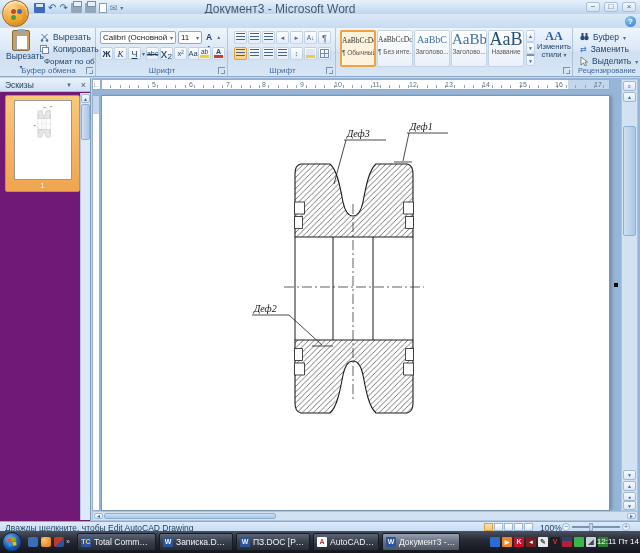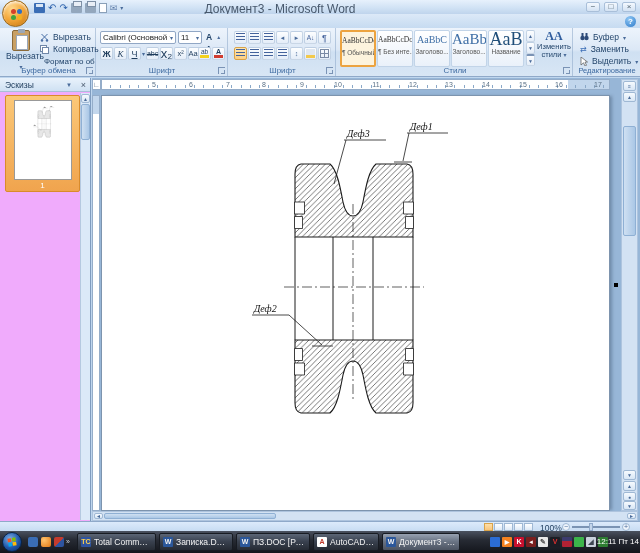--- a/index.html
+++ b/index.html
@@ -55,21 +55,21 @@
 .rulerbox{left:92px;top:79px;width:9px;height:11px;background:#fff;border:1px solid #95adc9;font-size:7px;line-height:9px;color:#5a7086;text-align:center}
 .vruler{left:92px;top:95px;width:8px;height:416px;background:#fff;border:1px solid #95adc9}
 .vruler::before{content:"";position:absolute;left:0;top:0;width:100%;height:18px;background:#c2d6ec}
 
 .vsb{left:621px;top:79px;width:17px;height:432px;background:#d3e2f3;border:1px solid #aec4de}
 .sbtn{position:absolute;left:1px;width:13px;background:linear-gradient(#f6fafe,#d8e6f5);border:1px solid #9fb8d4;border-radius:2px;text-align:center;color:#4a6b9a}
 .vthumb{position:absolute;left:1px;width:13px;background:linear-gradient(90deg,#cfe0f2,#aac7e6);border:1px solid #8fb0d4;border-radius:2px}
 .hsb{left:92px;top:511px;width:546px;height:10px;background:#d3e2f3;border:1px solid #aec4de}
 .hthumb{position:absolute;top:1px;height:6px;background:linear-gradient(#cfe0f2,#aac7e6);border:1px solid #8fb0d4;border-radius:2px}
 
-.panel{left:0;top:78px;width:91px;height:443px;background:#f0abfc;border-right:1px solid #7f9cbf}
+.panel{left:0;top:78px;width:91px;height:443px;background:#701a75;border-right:1px solid #7f9cbf}
 .panel-h{position:absolute;left:0;top:0;width:100%;height:14px;background:linear-gradient(#e9f2fb,#cfe1f3);border-bottom:1px solid #a9bfd9;font-size:8.5px;line-height:14px;padding-left:5px;color:#1e3c5c}
 .thumbcell{position:absolute;left:5px;top:17px;width:75px;height:97px;background:linear-gradient(#fbc878,#f0a44e);border:1px solid #d98b2b;border-radius:2px}
 .thumbpage{position:absolute;left:8px;top:4px;width:58px;height:80px;background:#fff;border:1px solid #999}
 .thumbcap{position:absolute;left:0;bottom:1px;width:100%;text-align:center;color:#fff;font-size:8px}
 
 .status{left:0;top:521px;width:640px;height:10px;background:linear-gradient(#dceafb,#c7dcf2);border-top:1px solid #8fa9c9;font-size:8.5px;color:#1e3c5c}
 .viewbtn{position:absolute;top:1px;width:9px;height:8px;border:1px solid #9fb8d4;background:linear-gradient(#fff,#dde9f6)}
 .viewbtn.active{background:linear-gradient(#ffe0a8,#f8c57c);border-color:#d9a34a}
 
 .taskbar{left:0;top:531px;width:640px;height:22px;background:linear-gradient(#4a515f,#272b34 40%,#13151b);color:#fff}
@@ -260,21 +260,20 @@
     </div>
     <div style="position:absolute;left:188px;top:2px;width:9px">
       <div class="sq" style="width:9px;height:12px;font-size:5px;color:#4a6b9a">▲</div>
       <div class="sq" style="width:9px;height:12px;font-size:5px;color:#4a6b9a">▼</div>
       <div class="sq" style="width:9px;height:12px;font-size:5px;color:#4a6b9a;border-top:2px solid #7a93b5">▼</div>
     </div>
     <div style="position:absolute;left:198px;top:2px;width:36px;text-align:center">
       <div style="font-family:'Liberation Serif',serif;font-weight:bold;font-size:12px;line-height:13px"><span style="color:#2f5d9e">АА</span></div>
       <div style="font-size:7.5px;color:#23456b;line-height:8px"><span>Изменить стили</span> <span class="carets">▾</span></div>
     </div>
-    <div class="glabel">Стили</div>
     <div class="dl"></div>
   </div>
 
   <div class="group" style="left:575px;width:64px;border-right:none">
     <div class="rbtn" style="position:absolute;left:3px;top:3px">
       <svg width="9" height="8">
           <circle cx="2.5" cy="5" r="2.2" fill="#2c4a78"></circle>
           <circle cx="6.5" cy="5" r="2.2" fill="#2c4a78"></circle>
           <rect x="1.5" y="0" width="2" height="3" fill="#2c4a78"></rect>
           <rect x="5.5" y="0" width="2" height="3" fill="#2c4a78"></rect>
@@ -286,21 +285,21 @@
       <span style="color:#3a6db5;font-size:8px">⇄</span>
       <span>Заменить</span>
     </div>
     <div class="rbtn" style="position:absolute;left:3px;top:27px">
       <svg width="8" height="9">
           <path d="M1,0 L1,8 L3.5,5.8 L5,9 L6.5,8.3 L5,5 L7.5,5 Z" fill="#fff" stroke="#555" stroke-width="0.7"></path>
         </svg>
       <span>Выделить</span>
         <span class="carets">▾</span>
     </div>
-    <div class="glabel" style="font-size:7.5px">Редактирование</div>
+    <div class="glabel" style="font-size:7.5px">Рецензирование</div>
   </div>
 </div>
 
 <div class="abs docbg"></div>
 
 <div class="abs rulerbox">∟</div>
 <div class="abs hruler">
   <div class="ticks"></div>
   <span class="num" style="left:52px">5</span>
   <span class="num" style="left:89px">6</span>
@@ -398,20 +397,21 @@
     </div>
     <div class="thumbcap">1</div>
   </div>
   <div class="abs" style="left:80px;top:15px;width:10px;height:427px;background:#dbe9f8;border-left:1px solid #b5c9e0">
     <div class="sbtn" style="top:1px;left:0;width:9px;height:9px;font-size:5px;line-height:8px">▲</div>
     <div class="vthumb" style="top:11px;left:0;width:9px;height:36px"></div>
   </div>
 </div>
 
 <div class="abs status">
+  <span style="position:absolute;left:5px;top:1px">Дважды щелкните, чтобы Edit AutoCAD Drawing</span>
   <div class="viewbtn active" style="left:484px"></div>
   <div class="viewbtn" style="left:494px"></div>
   <div class="viewbtn" style="left:504px"></div>
   <div class="viewbtn" style="left:514px"></div>
   <div class="viewbtn" style="left:524px"></div>
   <span style="position:absolute;left:540px;top:1px">100%</span>
   <div style="position:absolute;left:562px;top:1px;width:8px;height:8px;border:1px solid #9fb8d4;border-radius:50%;background:#eef4fb;text-align:center;line-height:6px;font-size:7px;color:#4a6b9a">−</div>
   <div style="position:absolute;left:572px;top:4px;width:48px;height:2px;background:#7a93b3"></div>
   <div style="position:absolute;left:589px;top:1px;width:4px;height:8px;background:#c3d5ea;border:1px solid #8fa9c9"></div>
   <div style="position:absolute;left:622px;top:1px;width:8px;height:8px;border:1px solid #9fb8d4;border-radius:50%;background:#eef4fb;text-align:center;line-height:6px;font-size:7px;color:#4a6b9a">+</div>

